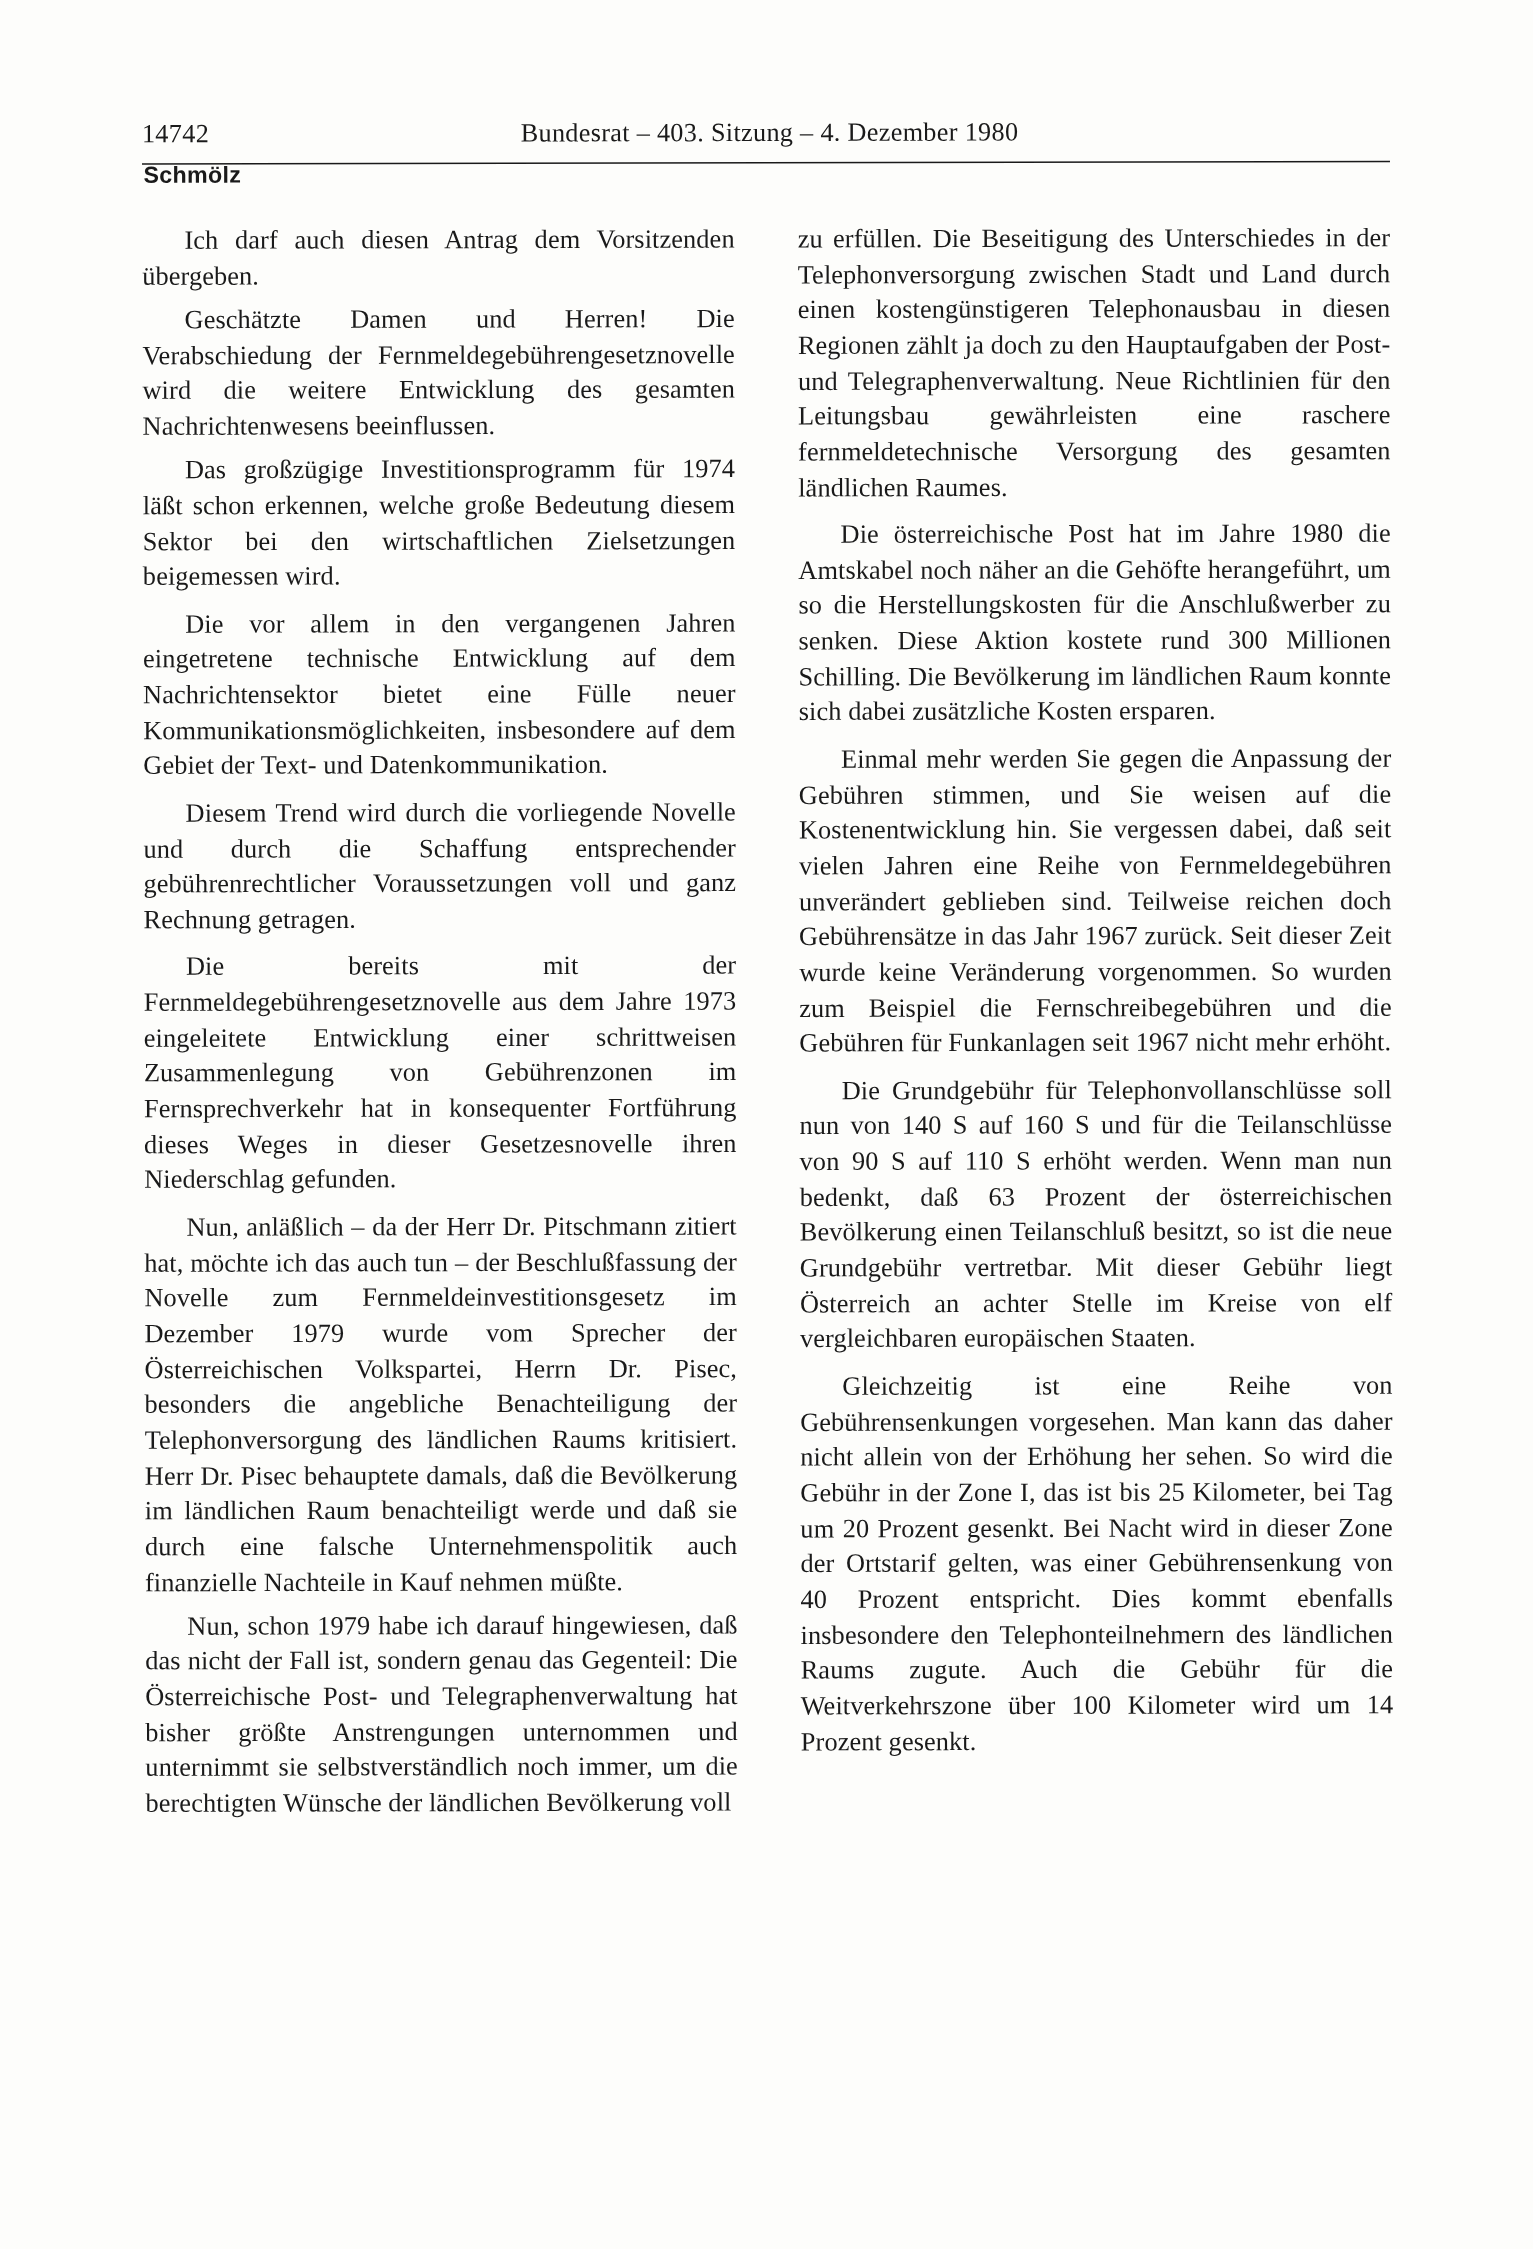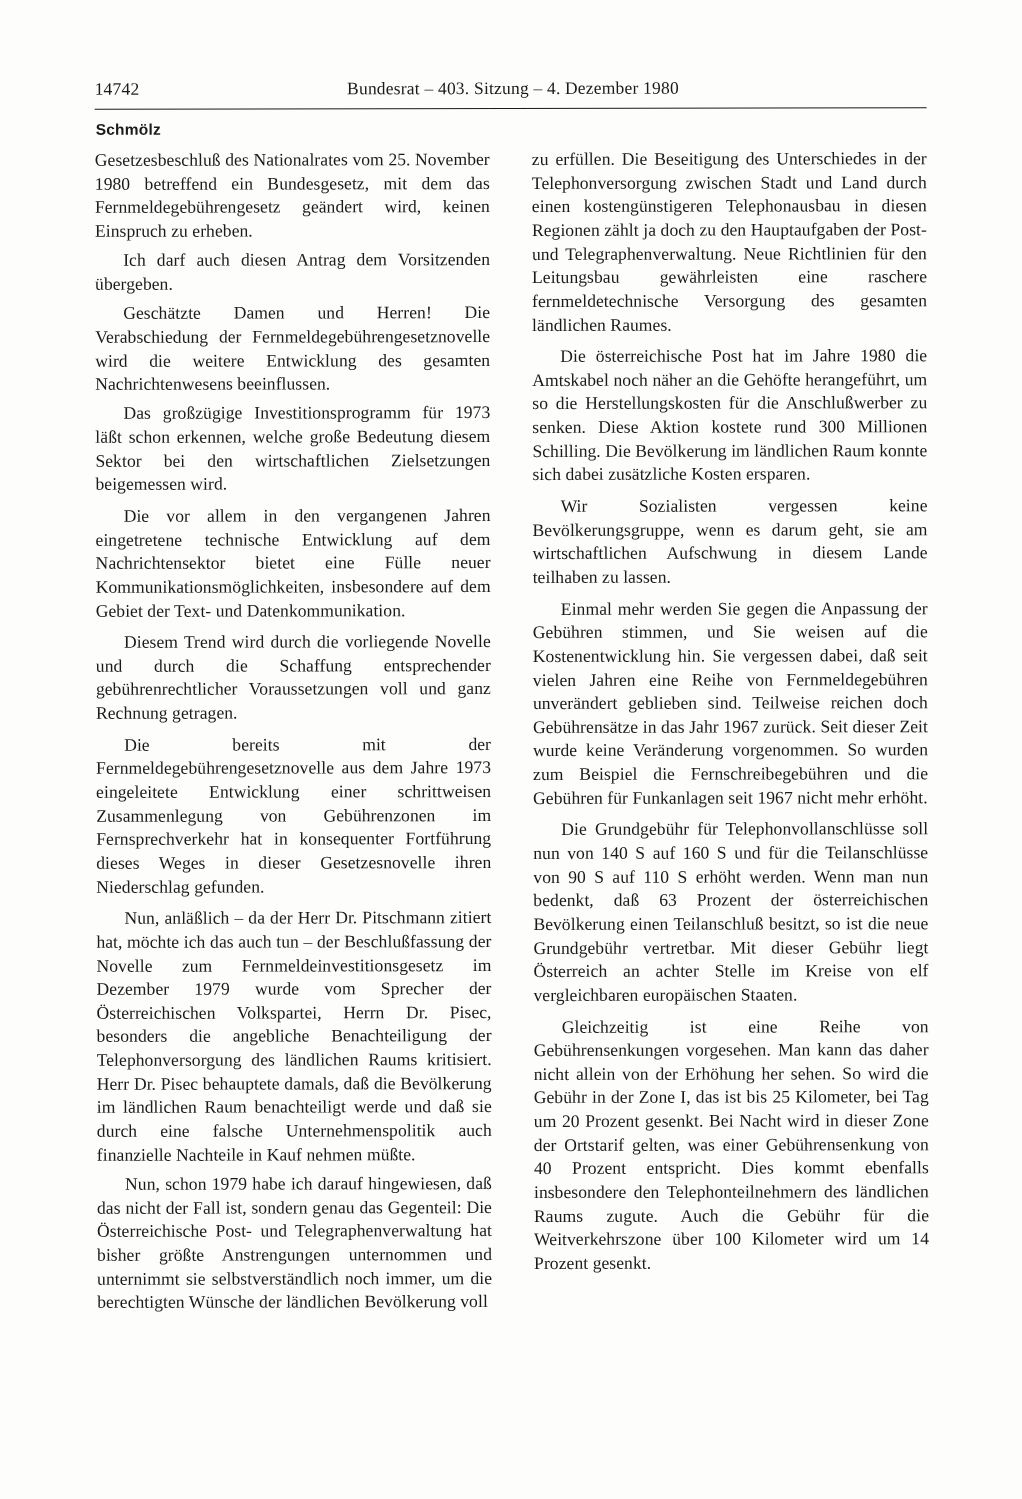--- a/index.html
+++ b/index.html
@@ -40,21 +40,21 @@
     position: absolute;
     left: 96px;
     top: 108px;
     width: 832px;
     height: 1px;
     background: #1a1a1a;
   }
   .speaker {
     position: absolute;
     left: 97px;
-    top: 120px;
+    top: 108px;
     font-size: 15.5px;
     font-weight: bold;
     font-family: "Liberation Sans", sans-serif;
     letter-spacing: 0.2px;
   }
   .columns {
     position: absolute;
     left: 96px;
     top: 148px;
     width: 832px;
@@ -98,35 +98,33 @@
     <span class="header-title">Bundesrat – 403. Sitzung – 4. Dezember 1980</span>
   </div>
 
   <div class="rule"></div>
 
   <div class="speaker">Schmölz</div>
 
   <div class="columns">
 
     <div class="col">
-      <p class="noindent">Gesetzesbeschluß des Nationalrates vom 25. November 1980 betreffend ein Bundesgesetz, mit dem das Fernmeldegebührengesetz geändert wird, keinen Einspruch zu erheben.</p>
       <p class="indent">Ich darf auch diesen Antrag dem Vorsitzenden übergeben.</p>
       <p class="indent">Geschätzte Damen und Herren! Die Verabschiedung der Fernmeldegebührengesetznovelle wird die weitere Entwicklung des gesamten Nachrichtenwesens beeinflussen.</p>
-      <p class="indent gap-small">Das großzügige Investitionsprogramm für 1973 läßt schon erkennen, welche große Bedeutung diesem Sektor bei den wirtschaftlichen Zielsetzungen beigemessen wird.</p>
+      <p class="indent gap-small">Das großzügige Investitionsprogramm für 1974 läßt schon erkennen, welche große Bedeutung diesem Sektor bei den wirtschaftlichen Zielsetzungen beigemessen wird.</p>
       <p class="indent gap-small">Die vor allem in den vergangenen Jahren eingetretene technische Entwicklung auf dem Nachrichtensektor bietet eine Fülle neuer Kommunikationsmöglichkeiten, insbesondere auf dem Gebiet der Text- und Datenkommunikation.</p>
       <p class="indent gap-small">Diesem Trend wird durch die vorliegende Novelle und durch die Schaffung entsprechender gebührenrechtlicher Voraussetzungen voll und ganz Rechnung getragen.</p>
       <p class="indent gap-small">Die bereits mit der Fernmeldegebührengesetznovelle aus dem Jahre 1973 eingeleitete Entwicklung einer schrittweisen Zusammenlegung von Gebührenzonen im Fernsprechverkehr hat in konsequenter Fortführung dieses Weges in dieser Gesetzesnovelle ihren Niederschlag gefunden.</p>
       <p class="indent">Nun, anläßlich – da der Herr Dr. Pitschmann zitiert hat, möchte ich das auch tun – der Beschlußfassung der Novelle zum Fernmeldeinvestitionsgesetz im Dezember 1979 wurde vom Sprecher der Österreichischen Volkspartei, Herrn Dr. Pisec, besonders die angebliche Benachteiligung der Telephonversorgung des ländlichen Raums kritisiert. Herr Dr. Pisec behauptete damals, daß die Bevölkerung im ländlichen Raum benachteiligt werde und daß sie durch eine falsche Unternehmenspolitik auch finanzielle Nachteile in Kauf nehmen müßte.</p>
       <p class="indent">Nun, schon 1979 habe ich darauf hingewiesen, daß das nicht der Fall ist, sondern genau das Gegenteil: Die Österreichische Post- und Telegraphenverwaltung hat bisher größte Anstrengungen unternommen und unternimmt sie selbstverständlich noch immer, um die berechtigten Wünsche der ländlichen Bevölkerung voll</p>
     </div>
 
     <div class="col">
       <p class="noindent gap-small">zu erfüllen. Die Beseitigung des Unterschiedes in der Telephonversorgung zwischen Stadt und Land durch einen kostengünstigeren Telephonausbau in diesen Regionen zählt ja doch zu den Hauptaufgaben der Post- und Telegraphenverwaltung. Neue Richtlinien für den Leitungsbau gewährleisten eine raschere fernmeldetechnische Versorgung des gesamten ländlichen Raumes.</p>
       <p class="indent gap-small">Die österreichische Post hat im Jahre 1980 die Amtskabel noch näher an die Gehöfte herangeführt, um so die Herstellungskosten für die Anschlußwerber zu senken. Diese Aktion kostete rund 300 Millionen Schilling. Die Bevölkerung im ländlichen Raum konnte sich dabei zusätzliche Kosten ersparen.</p>
-      <p class="indent gap-small">Wir Sozialisten vergessen keine Bevölkerungsgruppe, wenn es darum geht, sie am wirtschaftlichen Aufschwung in diesem Lande teilhaben zu lassen.</p>
       <p class="indent gap-small">Einmal mehr werden Sie gegen die Anpassung der Gebühren stimmen, und Sie weisen auf die Kostenentwicklung hin. Sie vergessen dabei, daß seit vielen Jahren eine Reihe von Fernmeldegebühren unverändert geblieben sind. Teilweise reichen doch Gebührensätze in das Jahr 1967 zurück. Seit dieser Zeit wurde keine Veränderung vorgenommen. So wurden zum Beispiel die Fernschreibegebühren und die Gebühren für Funkanlagen seit 1967 nicht mehr erhöht.</p>
       <p class="indent gap-small">Die Grundgebühr für Telephonvollanschlüsse soll nun von 140 S auf 160 S und für die Teilanschlüsse von 90 S auf 110 S erhöht werden. Wenn man nun bedenkt, daß 63 Prozent der österreichischen Bevölkerung einen Teilanschluß besitzt, so ist die neue Grundgebühr vertretbar. Mit dieser Gebühr liegt Österreich an achter Stelle im Kreise von elf vergleichbaren europäischen Staaten.</p>
       <p class="indent">Gleichzeitig ist eine Reihe von Gebührensenkungen vorgesehen. Man kann das daher nicht allein von der Erhöhung her sehen. So wird die Gebühr in der Zone I, das ist bis 25 Kilometer, bei Tag um 20 Prozent gesenkt. Bei Nacht wird in dieser Zone der Ortstarif gelten, was einer Gebührensenkung von 40 Prozent entspricht. Dies kommt ebenfalls insbesondere den Telephonteilnehmern des ländlichen Raums zugute. Auch die Gebühr für die Weitverkehrszone über 100 Kilometer wird um 14 Prozent gesenkt.</p>
     </div>
 
   </div>
 
  </div>
 </div>
 

